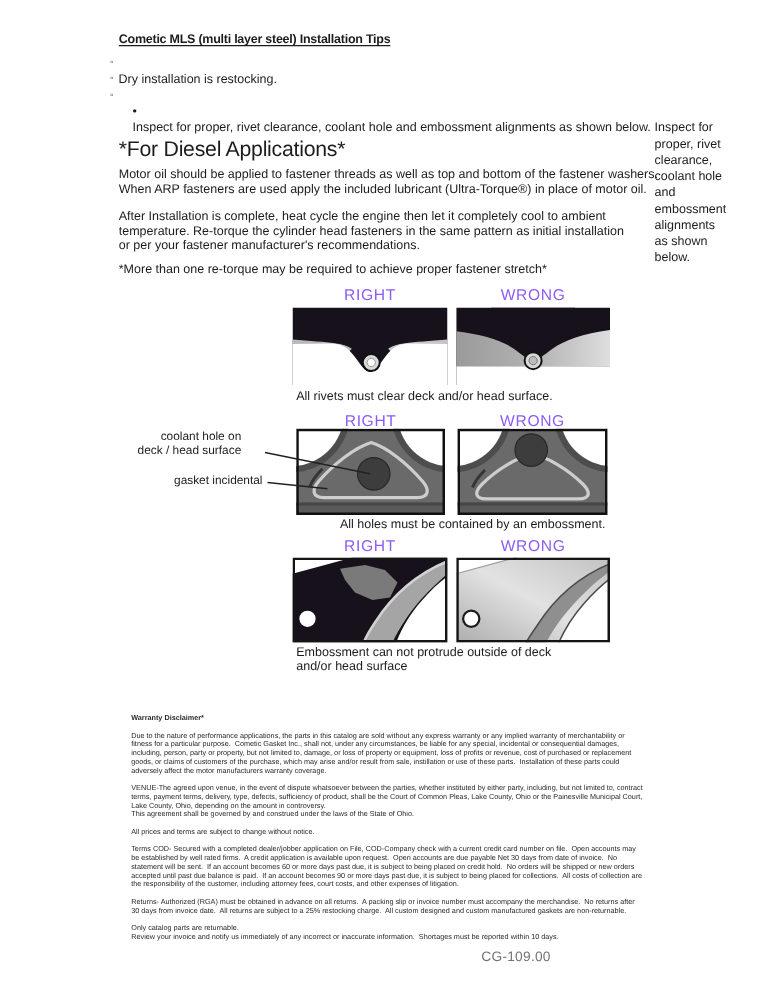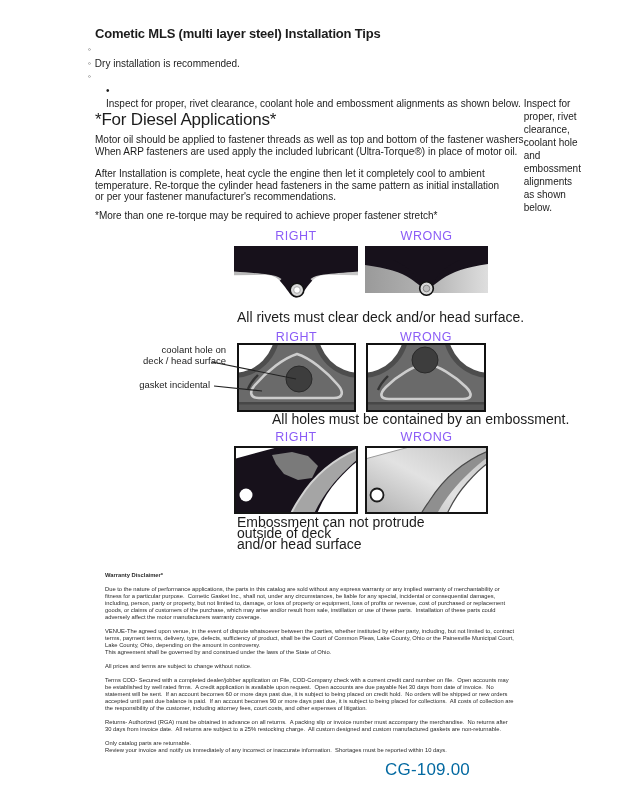--- a/index.html
+++ b/index.html
@@ -4,59 +4,59 @@
 <style>
   html,body{margin:0;padding:0;}
   body{
     width:618px;height:800px;background:#ffffff;position:relative;overflow:hidden;
     font-family:"Liberation Sans", sans-serif;color:#1c1c1c;
     -webkit-font-smoothing:antialiased;
   }
   .abs{position:absolute;}
 
   .title{
-    left:95px;top:26px;font-size:13px;font-weight:bold;letter-spacing:-0.2px;
-    text-underline-offset:2px;
+    left:95px;top:26px;font-size:10px;font-weight:bold;letter-spacing:-0.2px;
+    text-decoration:underline;text-underline-offset:2px;
   }
   .bullets{left:88px;top:44px;width:490px;font-size:10px;line-height:13px;}
   .b-row{display:flex;align-items:baseline;}
   .b-row.sub{padding-left:18px;}
   .b-marker{font-size:8px;margin-right:4px;position:relative;top:-1px;flex:0 0 auto;}
   .b-marker.dot{font-size:10px;top:0;margin-right:3px;}
 
   .diesel-heading{left:95px;top:110px;font-size:17px;font-weight:normal;letter-spacing:-0.2px;}
   .para{left:95px;top:0;width:470px;font-size:10px;line-height:11.5px;white-space:pre-wrap;}
   .para1{top:134px;}
   .para2{top:168px;}
   .note{top:210px;}
 
   .dg-header{font-size:12.5px;letter-spacing:0.5px;text-align:center;color:#8b5cf6;}
-  .caption{font-size:14px;line-height:11px;white-space:pre-wrap;}
+  .caption{font-size:10px;line-height:11px;white-space:pre-wrap;}
 
   .dbox{display:block;}
   .annot{font-size:9.5px;line-height:11px;text-align:right;white-space:pre-wrap;color:#1c1c1c;}
 
   .disclaimer{left:105px;top:572px;width:410px;font-size:5.8px;line-height:7px;color:#2a2a2a;}
   .disclaimer .dh{font-weight:bold;margin-bottom:7px;}
   .disclaimer .dp{margin-bottom:7px;white-space:pre-wrap;}
 
-  .footer-code{left:385px;top:760px;font-size:17px;color:#0369a1;letter-spacing:0.2px;text-align:center;}
+  .footer-code{left:385px;top:760px;font-size:11px;color:#737373;letter-spacing:0.2px;text-align:center;}
 </style>
 </head>
 <body>
 
 <div class="abs title">Cometic MLS (multi layer steel) Installation Tips</div>
 
 <div class="abs bullets">
   <div class="b-row">
     <span class="b-marker">◦</span>
   </div>
   <div class="b-row">
     <span class="b-marker">◦</span>
-    <span>Dry installation is recommended.</span>
+    <span>Dry installation is restocking.</span>
   </div>
   <div class="b-row">
     <span class="b-marker">◦</span>
   </div>
   <div class="b-row sub">
     <span class="b-marker dot">•</span>
   </div>
   <div class="b-row sub">
     <span class="b-marker dot">Inspect for proper, rivet clearance, coolant hole and embossment alignments as shown below.</span>
     <span>Inspect for proper, rivet clearance, coolant hole and embossment alignments as shown below.</span>
@@ -97,21 +97,21 @@
   <path d="M28,0 L28,14 C42,20 50,28 55,37 C58,43 60,50 61.5,50 C63,50 65,43 68,37 C73,28 81,20 95,14 L95,0 Z" fill="#17111b"></path>
   <circle cx="61.5" cy="42.5" r="6.8" fill="#d8d8d8" stroke="#111111" stroke-width="1.6"></circle>
   <circle cx="61.5" cy="42.5" r="3.3" fill="#bdbdbd" stroke="#777777" stroke-width="0.8"></circle>
 </svg>
 
 <div class="abs caption" style="left:237px;top:312px;">All rivets must clear deck and/or head surface.</div>
 
 <div class="abs dg-header" style="left:237px;top:330px;width:119px;">RIGHT</div>
 <div class="abs dg-header" style="left:366px;top:330px;width:120px;">WRONG</div>
 
-<div class="abs annot" style="left:126px;top:344px;width:100px;">coolant hole on
+<div class="abs annot" style="left:93px;top:344px;width:100px;">coolant hole on
 deck / head surface</div>
 <div class="abs annot" style="left:108px;top:379px;width:102px;">gasket incidental</div>
 
 <svg class="abs dbox" style="left:237px;top:343px;" width="119" height="69" viewBox="0 0 119 69">
   <defs>
       <clipPath id="clipR2">
         <rect width="119" height="69"></rect>
       </clipPath>
     </defs>
   <g clip-path="url(#clipR2)">

